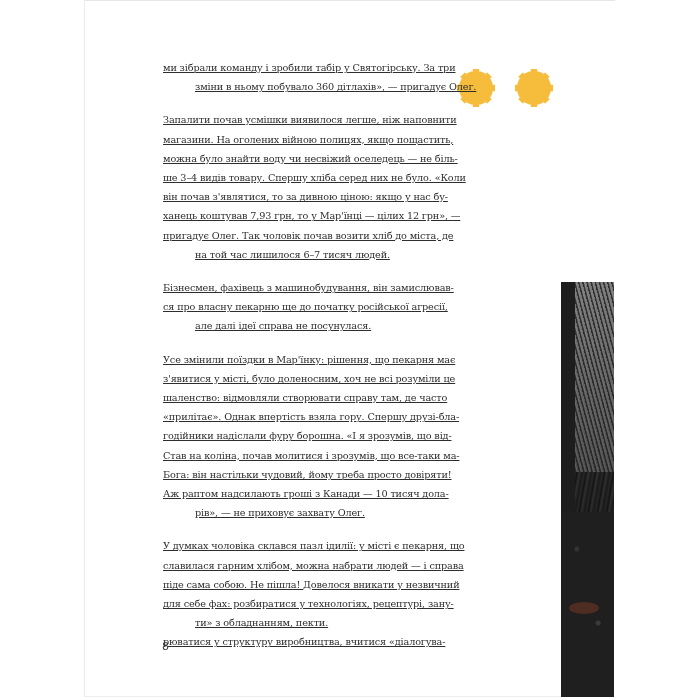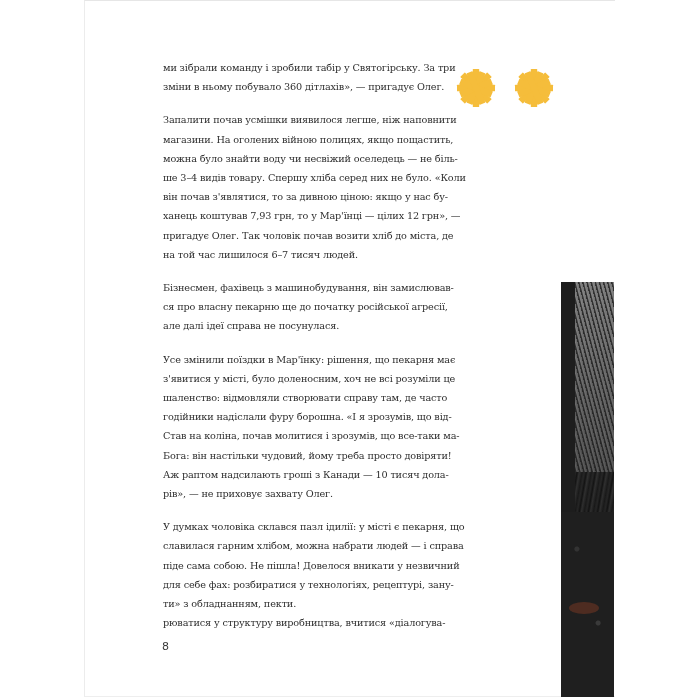--- a/index.html
+++ b/index.html
@@ -18,23 +18,23 @@
     .text-column {
       position: absolute; left: 163px; top: 58px; width: 275px;
       font-family: "DejaVu Serif", serif;
       font-size: 9.7px;
       line-height: 19.2px;
       color: #2e2e2e;
       text-align: justify;
       hyphens: manual;
       letter-spacing: -0.15px;
     }
-    .text-column p { margin: 0 0 14px 0; }
+    .text-column p { margin: 0 0 14px 0; text-decoration: underline; }
     .text-column p .ln { display: block; text-align: justify; text-align-last: justify; white-space: nowrap; }
-    .text-column p .ln.last { text-align-last: left; }
+    .text-column p .ln.last { text-align-last: left; margin-left: 32px; }
     .ornament {
       position: absolute; top: 68px; width: 40px; height: 40px;
     }
     .ornament svg { width: 40px; height: 40px; display: block; }
     .photo-strip {
       position: absolute; left: 561px; top: 282px; width: 53px; height: 415px;
       background:
         linear-gradient(180deg, rgba(255,255,255,0.0) 0%, rgba(0,0,0,0.35) 45%, rgba(0,0,0,0.55) 100%),
         repeating-linear-gradient(100deg, #2b2b2b 0px, #3c3c3c 2px, #1e1e1e 4px, #4a4a4a 6px, #262626 9px),
         #2a2a2a;
@@ -123,20 +123,21 @@
   </p>
   <p>
     <span class="ln">Бізнесмен, фахівець з машинобудування, він замислював-</span>
     <span class="ln">ся про власну пекарню ще до початку російської агресії,</span>
     <span class="ln last">але далі ідеї справа не посунулася.</span>
   </p>
   <p>
     <span class="ln">Усе змінили поїздки в Мар'їнку: рішення, що пекарня має</span>
     <span class="ln">з'явитися у місті, було доленосним, хоч не всі розуміли це</span>
     <span class="ln">шаленство: відмовляли створювати справу там, де часто</span>
+    <span class="ln">«прилітає». Однак впертість взяла гору. Спершу друзі-бла-</span>
     <span class="ln">годійники надіслали фуру борошна. «І я зрозумів, що від-</span>
     <span class="ln">Став на коліна, почав молитися і зрозумів, що все-таки ма-</span>
     <span class="ln">Бога: він настільки чудовий, йому треба просто довіряти!</span>
     <span class="ln">Аж раптом надсилають гроші з Канади — 10 тисяч дола-</span>
     <span class="ln last">рів», — не приховує захвату Олег.</span>
   </p>
   <p>
     <span class="ln">У думках чоловіка склався пазл ідилії: у місті є пекарня, що</span>
     <span class="ln">славилася гарним хлібом, можна набрати людей — і справа</span>
     <span class="ln">піде сама собою. Не пішла! Довелося вникати у незвичний</span>

